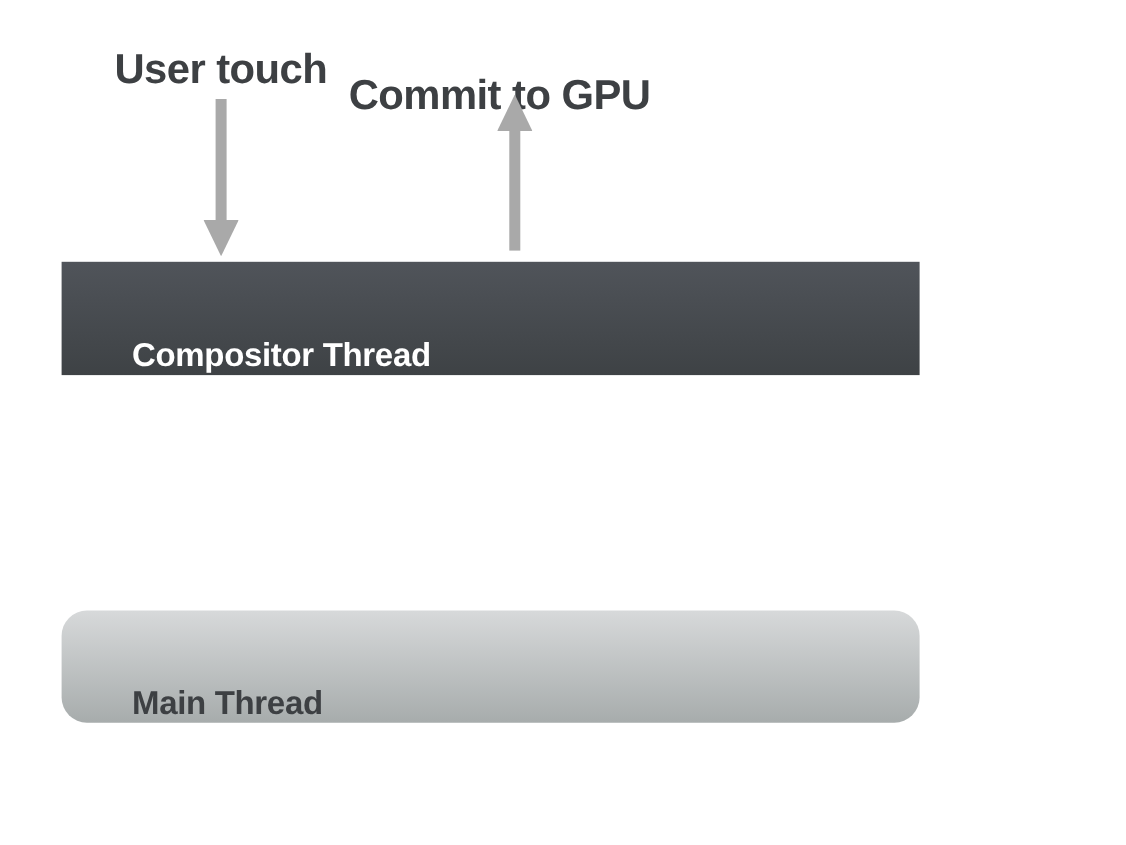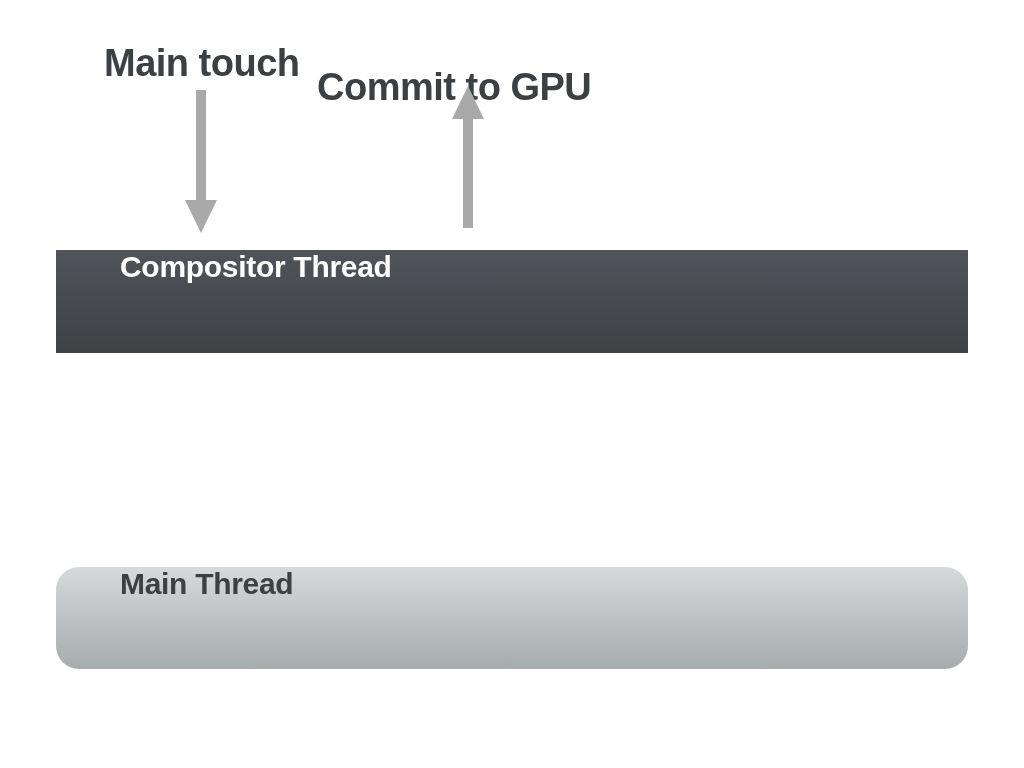--- a/index.html
+++ b/index.html
@@ -41,25 +41,24 @@
   .arrow-svg {
     position: absolute;
     display: block;
   }
   .arrow-svg.down { left: 185px; top: 90px; }
   .arrow-svg.up   { left: 452px; top: 86px; }
   .arrow-fill { fill: var(--arrow); }
   .thread-bar {
     position: absolute;
     left: 56px;
-    width: 912px;
+    width: 780px;
     height: 103px;
     display: flex;
-    align-items: flex-start;
-    margin-top: 12px;
+    align-items: flex-end;
   }
   .thread-bar.compositor {
     top: 238px;
     background: linear-gradient(to bottom, var(--compositor-bar-top), var(--compositor-bar-bottom));
   }
   .thread-bar.main {
     top: 555px;
     height: 102px;
     background: linear-gradient(to bottom, var(--main-bar-top), var(--main-bar-bottom));
     border-radius: 23px;
@@ -72,21 +71,21 @@
     white-space: nowrap;
   }
   .thread-bar.compositor .bar-label { color: var(--compositor-text); }
   .thread-bar.main .bar-label { color: var(--main-text); }
 </style>
 </head>
 <body>
 
 <div class="canvas">
 
-  <div class="annotation-label user-touch">Main touch</div>
+  <div class="annotation-label user-touch">User touch</div>
 
   <div class="annotation-label commit-gpu">Commit to GPU</div>
 
   <svg class="arrow-svg down" width="32" height="143" viewBox="0 0 32 143" aria-hidden="true">
     <rect class="arrow-fill" x="11" y="0" width="10" height="112"></rect>
     <polygon class="arrow-fill" points="0,110 32,110 16,143"></polygon>
   </svg>
 
   <svg class="arrow-svg up" width="32" height="142" viewBox="0 0 32 142" aria-hidden="true">
     <polygon class="arrow-fill" points="16,0 32,33 0,33"></polygon>

